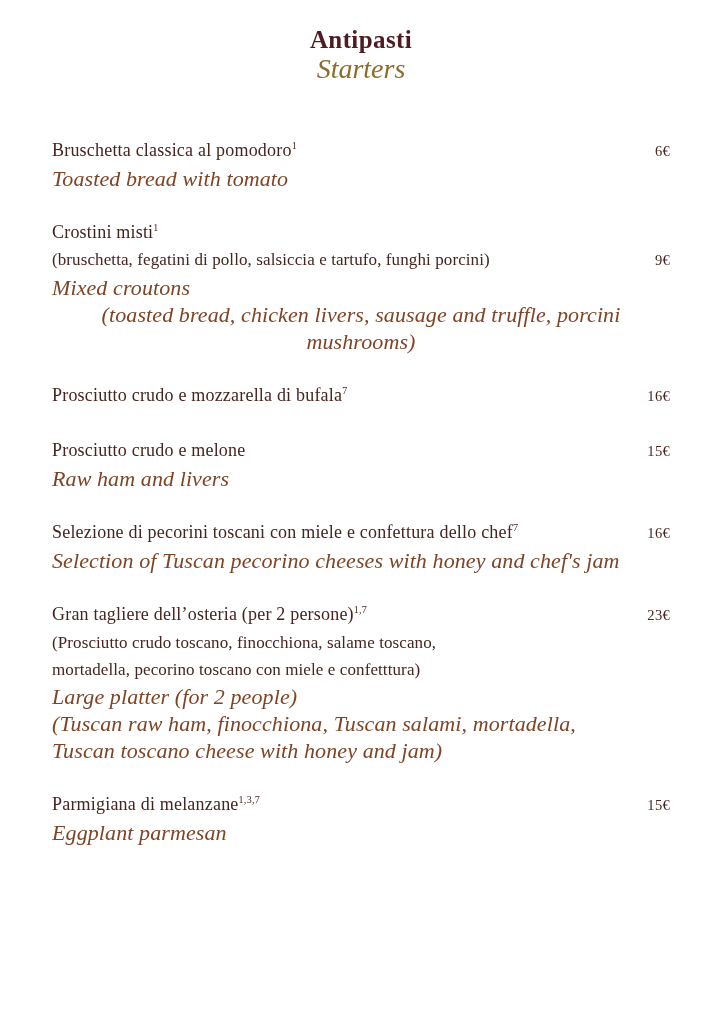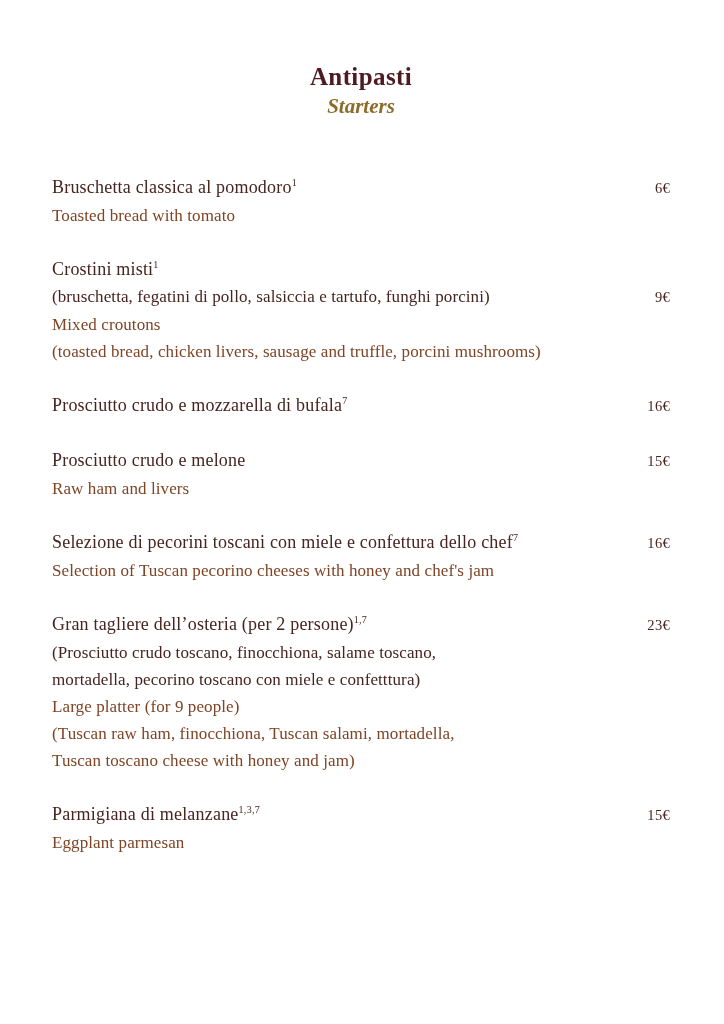--- a/index.html
+++ b/index.html
@@ -13,57 +13,57 @@
   * { margin: 0; padding: 0; box-sizing: border-box; }
   html, body {
     width: 724px;
     background: var(--c-bg);
     font-family: "Liberation Serif", "DejaVu Serif", serif;
   }
   .page {
     width: 724px;
     height: 1024px;
     background: var(--c-bg);
-    padding: 62px 54px 0 52px;
+    padding: 25px 54px 0 52px;
     overflow: hidden;
   }
   .header { text-align: center; margin-bottom: 54px; }
   .menu-title {
     font-size: 25px;
     font-weight: bold;
     letter-spacing: 0.4px;
     color: var(--c-title);
     line-height: 30px;
   }
   .menu-subtitle {
-    font-size: 21px;
+    font-size: 28px;
     font-style: italic;
     color: var(--c-subtitle);
     line-height: 28px;
-    font-weight: bold;
   }
   .menu-item { margin-bottom: 27px; text-align: center; }
   .item-row {
     display: flex;
     justify-content: space-between;
     align-items: baseline;
     line-height: 27px;
   }
   .item-name {
     font-size: 18px;
     color: var(--c-item);
     letter-spacing: 0.2px;
   }
   .item-italian {
     font-size: 17px;
     color: var(--c-item);
     letter-spacing: 0.1px;
   }
   .item-english {
-    font-size: 17px;
+    font-size: 22px;
+    font-style: italic;
     color: var(--c-english);
     letter-spacing: 0.1px;
   }
   .item-name sup, .sup {
     font-size: 10px;
     color: var(--c-item);
     vertical-align: super;
     line-height: 0;
     letter-spacing: 0.3px;
   }
@@ -136,21 +136,21 @@
           <span class="item-name">Gran tagliere dell’osteria (per 2 persone)<sup>1,7</sup></span>
           <span class="item-price">23€</span>
         </div>
         <div class="item-row">
           <span class="item-italian">(Prosciutto crudo toscano, finocchiona, salame toscano,</span>
         </div>
         <div class="item-row">
           <span class="item-italian">mortadella, pecorino toscano con miele e confetttura)</span>
         </div>
         <div class="item-row">
-          <span class="item-english">Large platter (for 9 people)</span>
+          <span class="item-english">Large platter (for 2 people)</span>
         </div>
         <div class="item-row">
           <span class="item-english">(Tuscan raw ham, finocchiona, Tuscan salami, mortadella,</span>
         </div>
         <div class="item-row">
           <span class="item-english">Tuscan toscano cheese with honey and jam)</span>
         </div>
       </div>
       <div class="menu-item">
         <div class="item-row">

